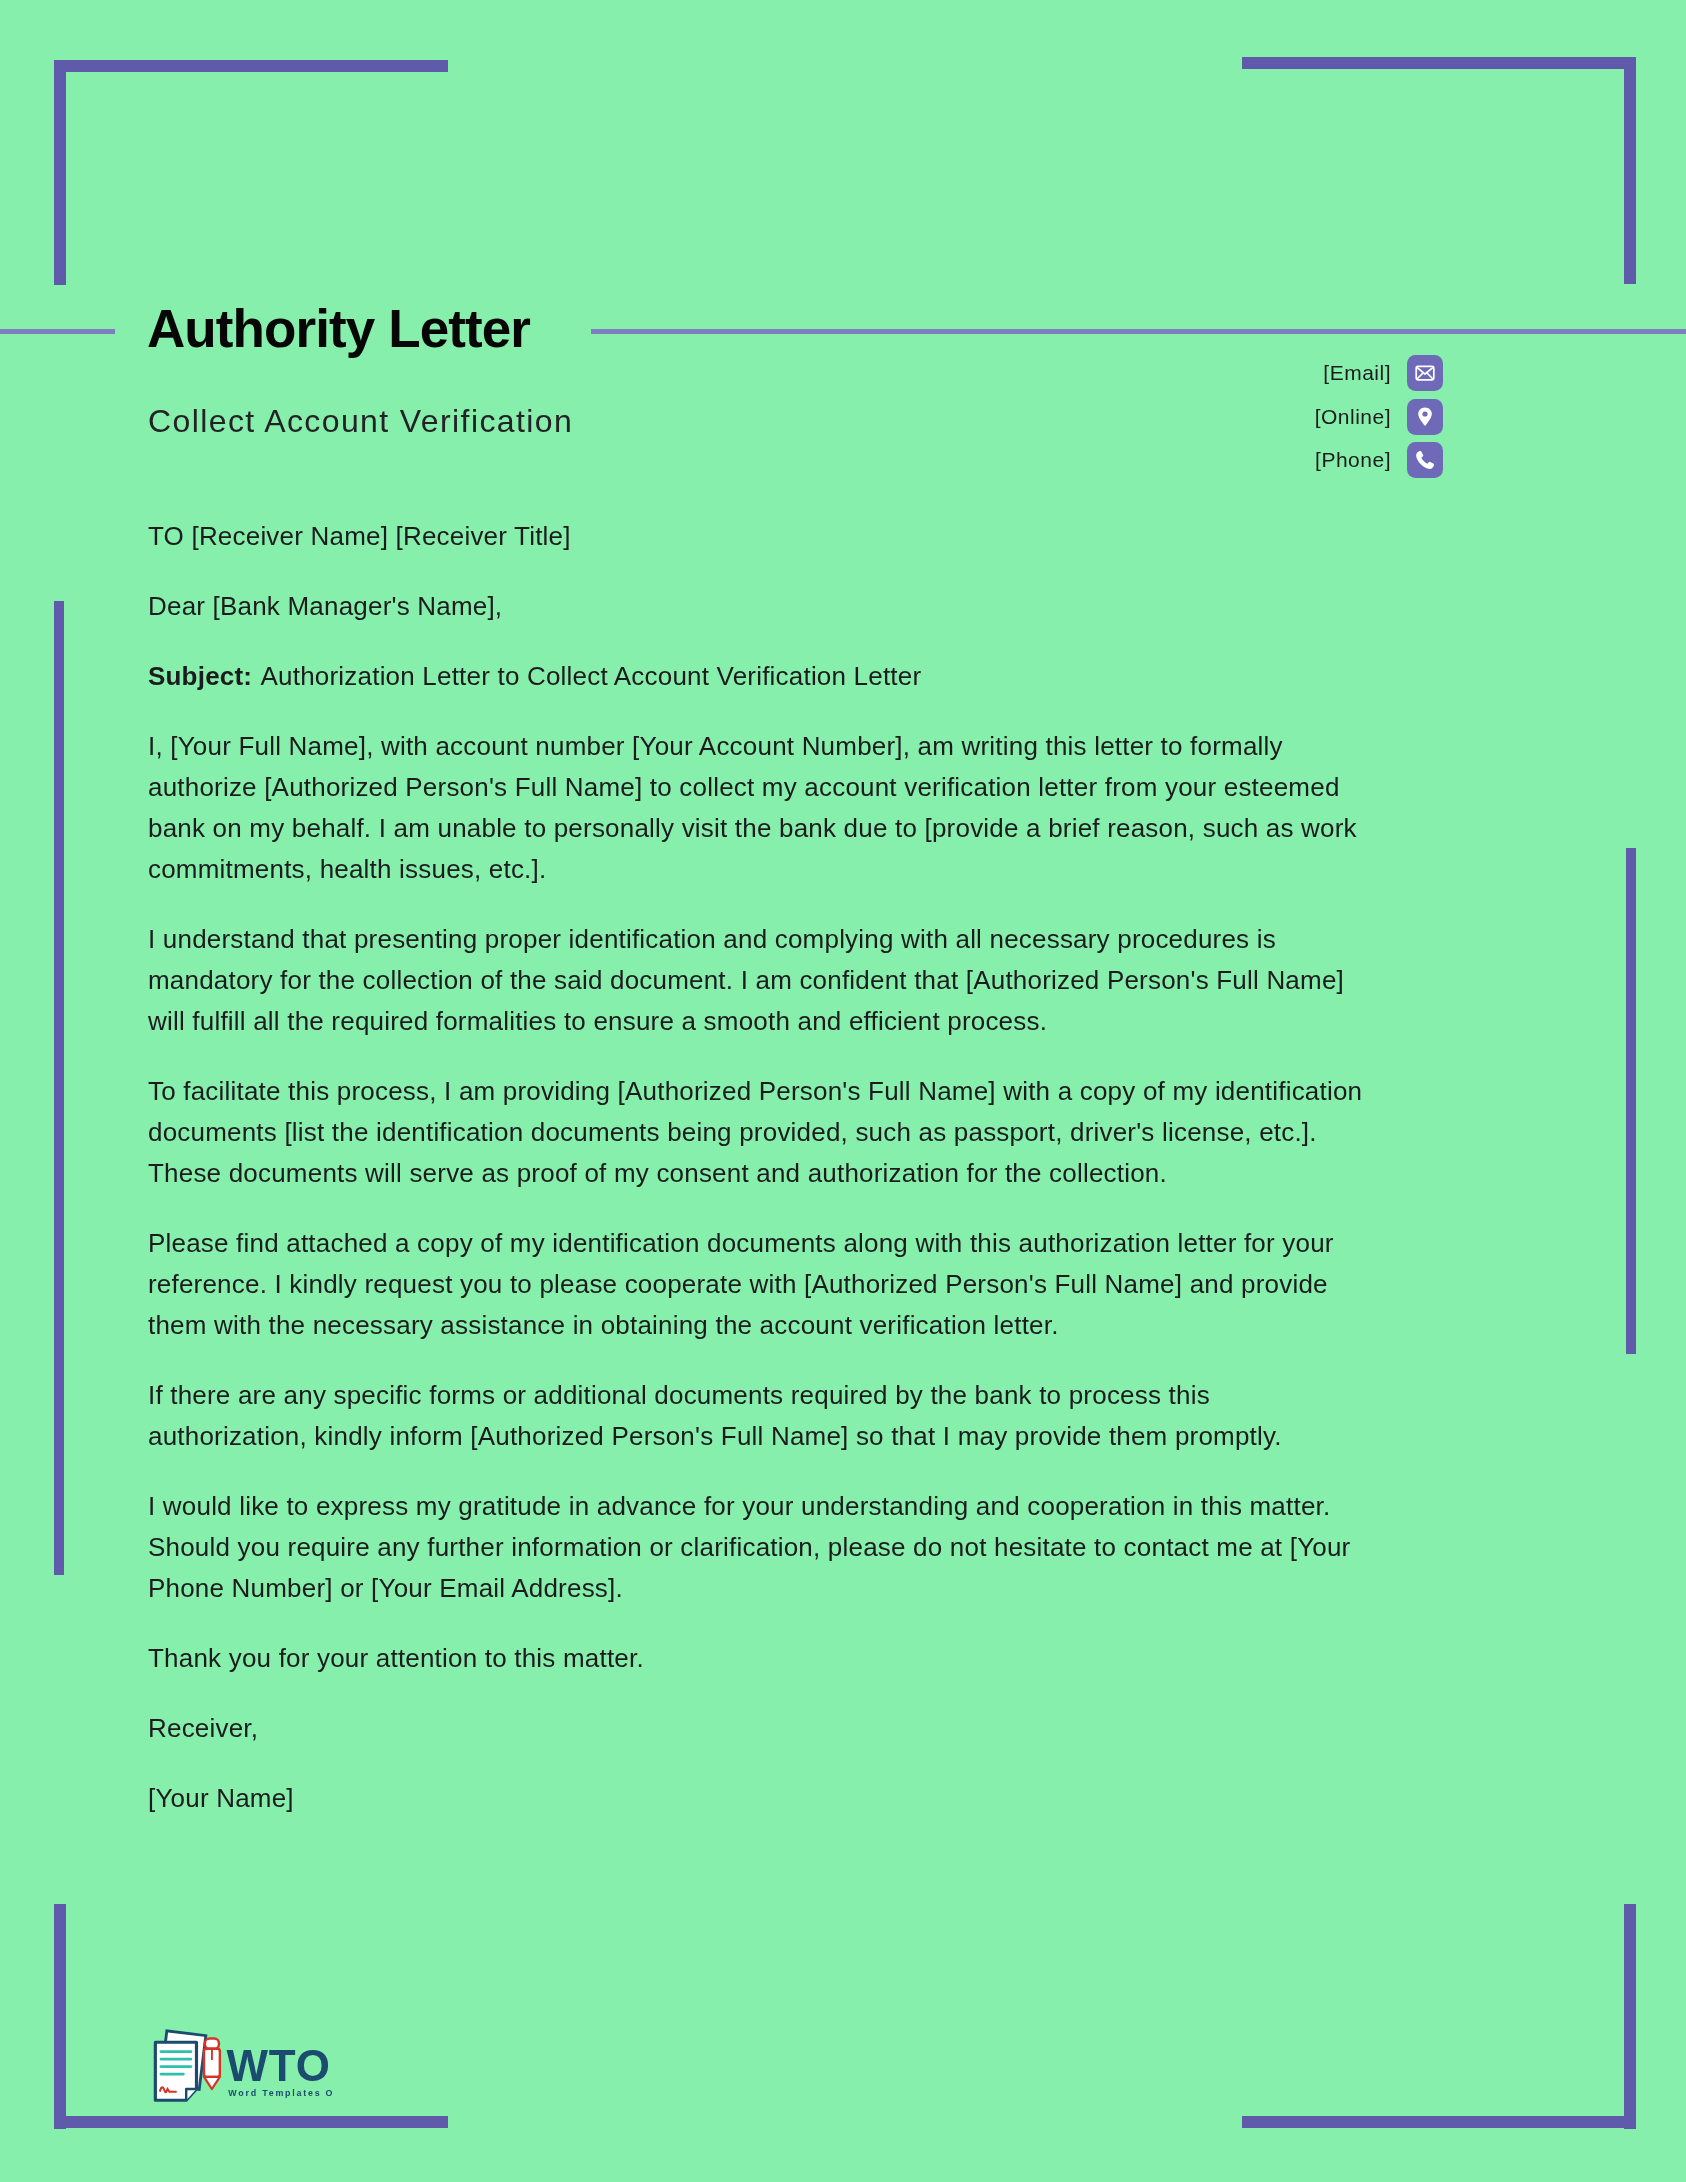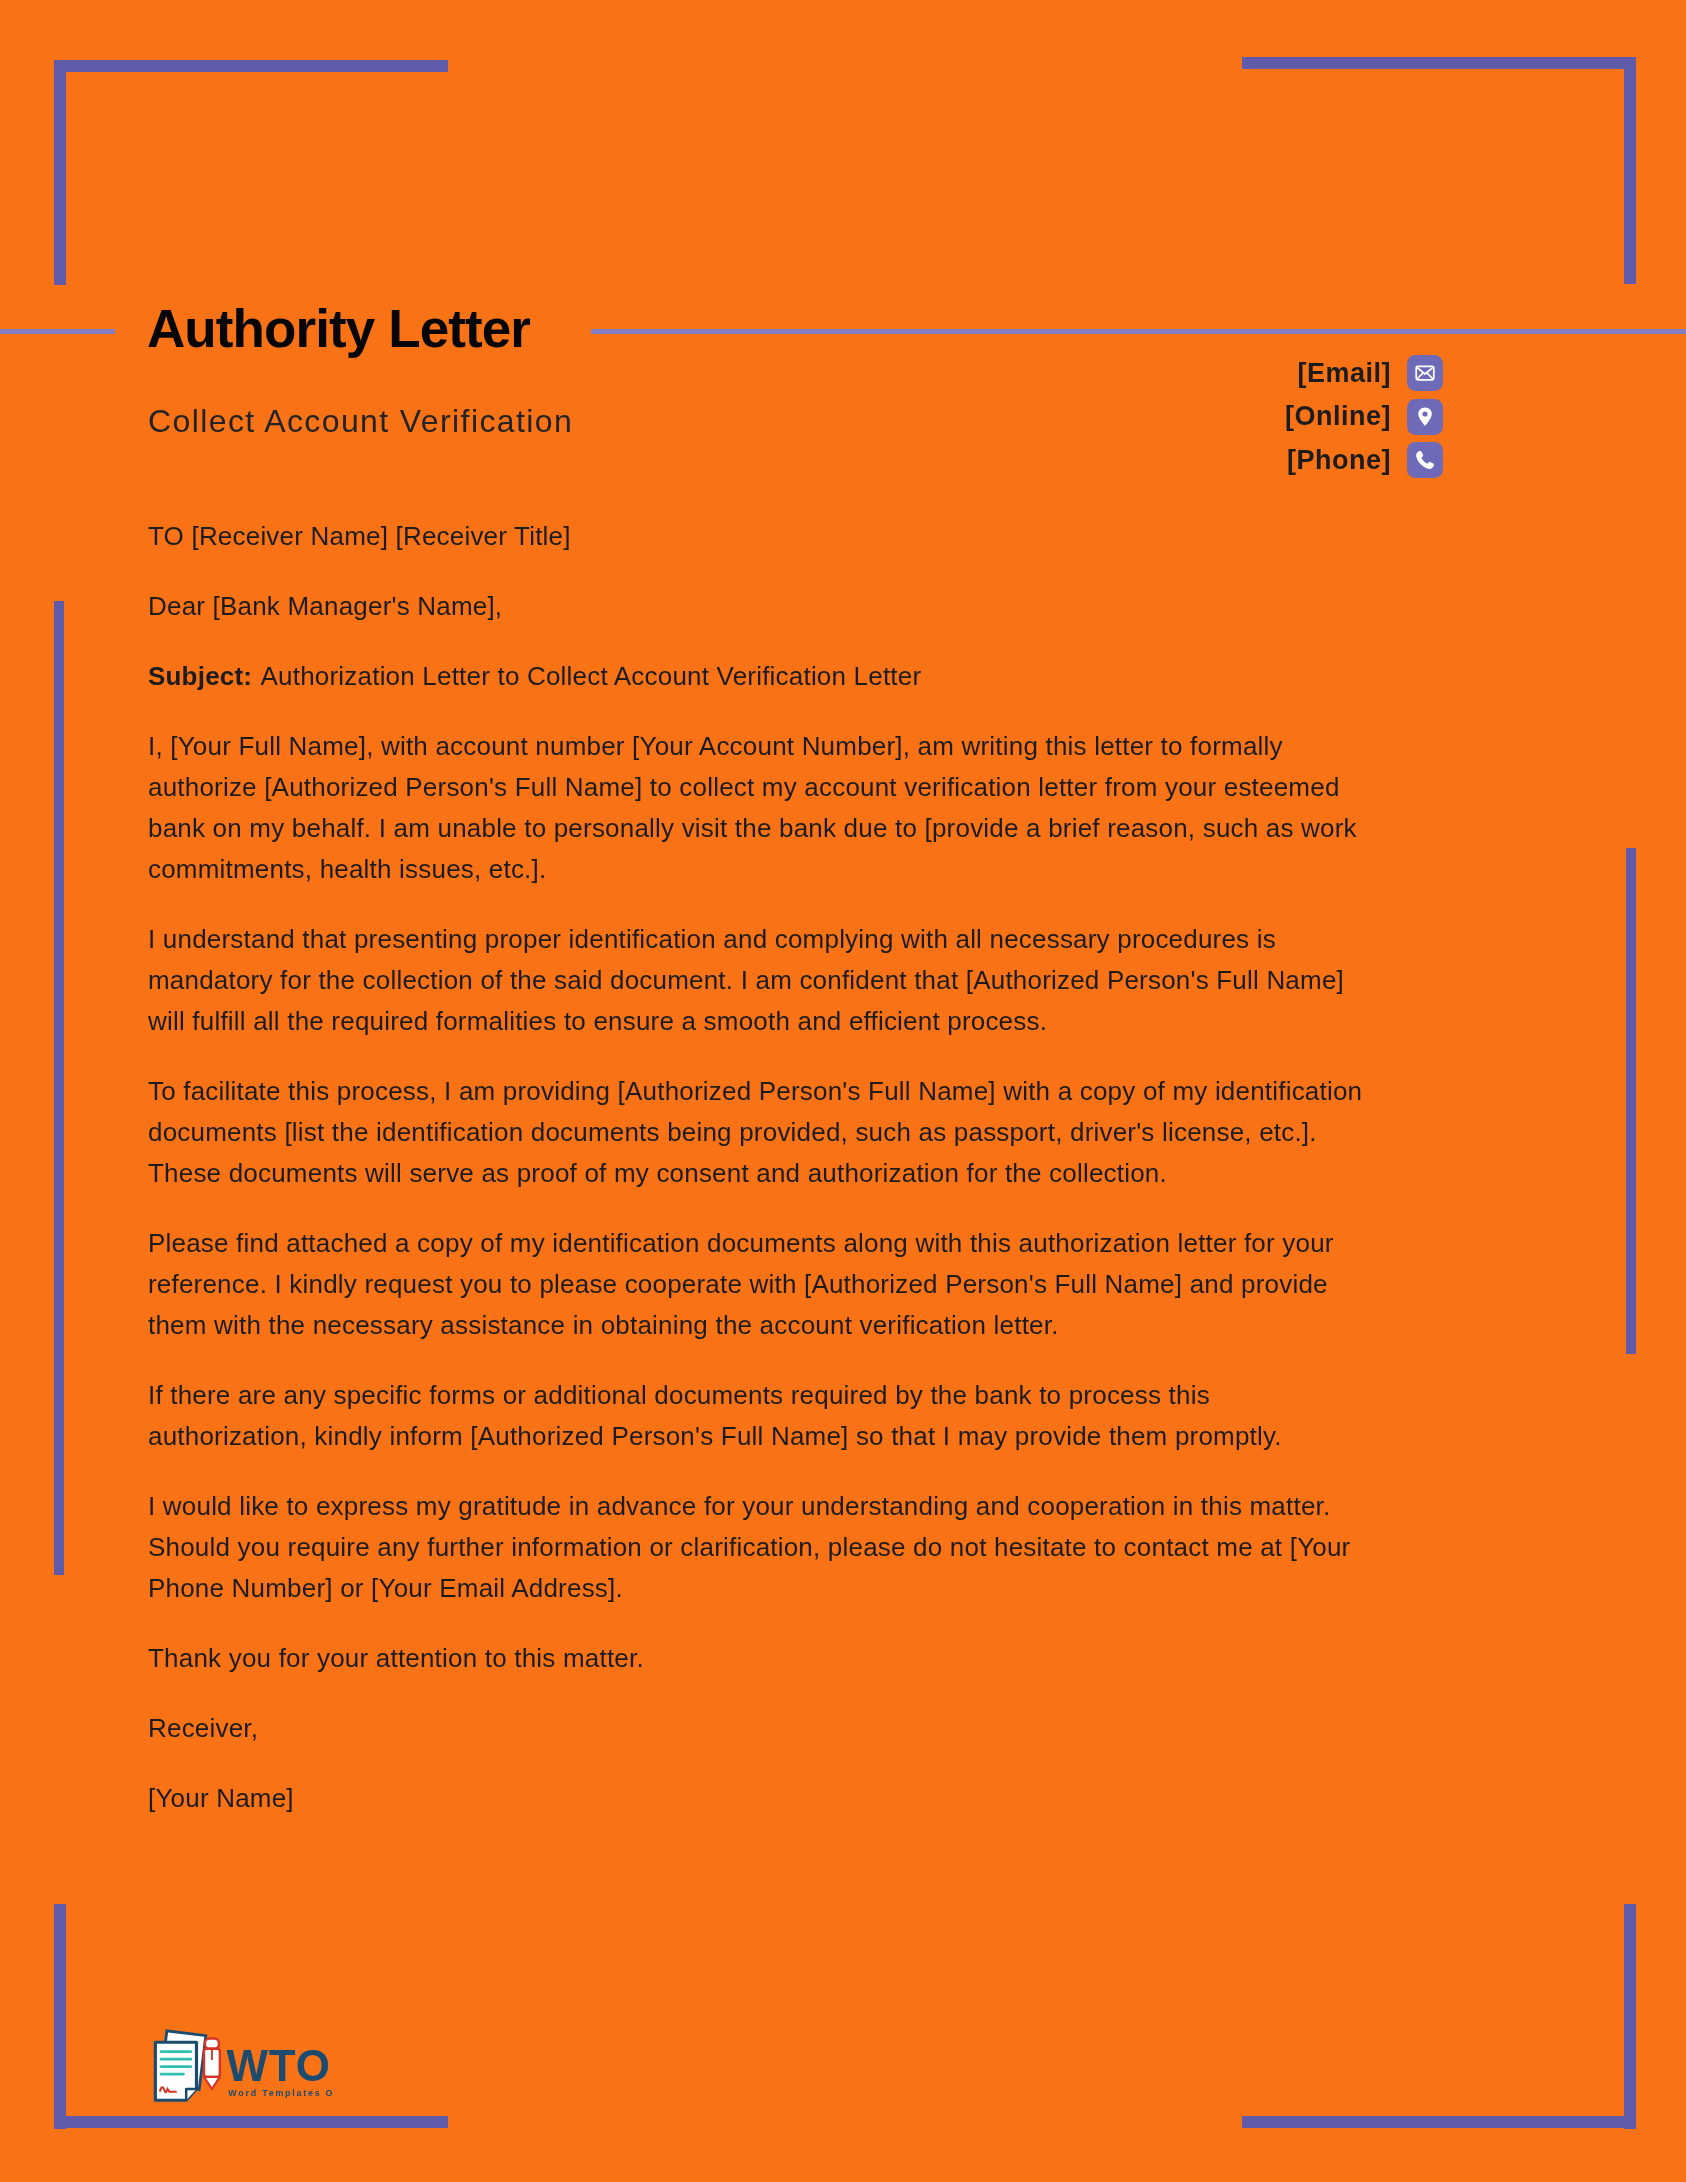--- a/index.html
+++ b/index.html
@@ -1,20 +1,20 @@
 <!DOCTYPE html>
 <html style="font-size:15px"><head>
 <meta charset="utf-8">
 <style>
   html,body{margin:0;padding:0;background:#ffffff;}
   .page{
     position:relative;
     width:1686px;
     height:2182px;
-    background:#f97316;
+    background:#86efac;
     font-family:"Liberation Sans", sans-serif;
     overflow:hidden;
   }
   
   .bar{position:absolute;background:#5f5aa9;}
   .rule{position:absolute;background:#807dc0;}
   
   .doc-title{
     position:absolute;left:147px;top:298px;
     font-size:53px;font-weight:700;letter-spacing:-0.9px;color:#060607;
@@ -27,21 +27,21 @@
     text-align:right;
   }
   .contact{
     position:absolute;left:1031px;top:355px;width:412px;
     display:flex;flex-direction:column;row-gap:7.5px;
   }
   .contact-row{
     display:flex;justify-content:flex-end;align-items:center;column-gap:16px;
   }
   .contact-label{
-    font-size:27px;color:#1c1c1e;letter-spacing:0.5px;white-space:nowrap;font-weight:bold;
+    font-size:21px;color:#1c1c1e;letter-spacing:0.5px;white-space:nowrap;
   }
   .contact-icon{
     width:36px;height:36px;border-radius:8.4px;background:#6f6ab8;
     display:flex;align-items:center;justify-content:center;flex:0 0 auto;
   }
   .contact-icon svg{display:block;}
   
   .letter{
     position:absolute;left:148px;top:516px;width:1407px;
     font-size:26px;line-height:41px;letter-spacing:0.2px;color:#1c1c1e;

